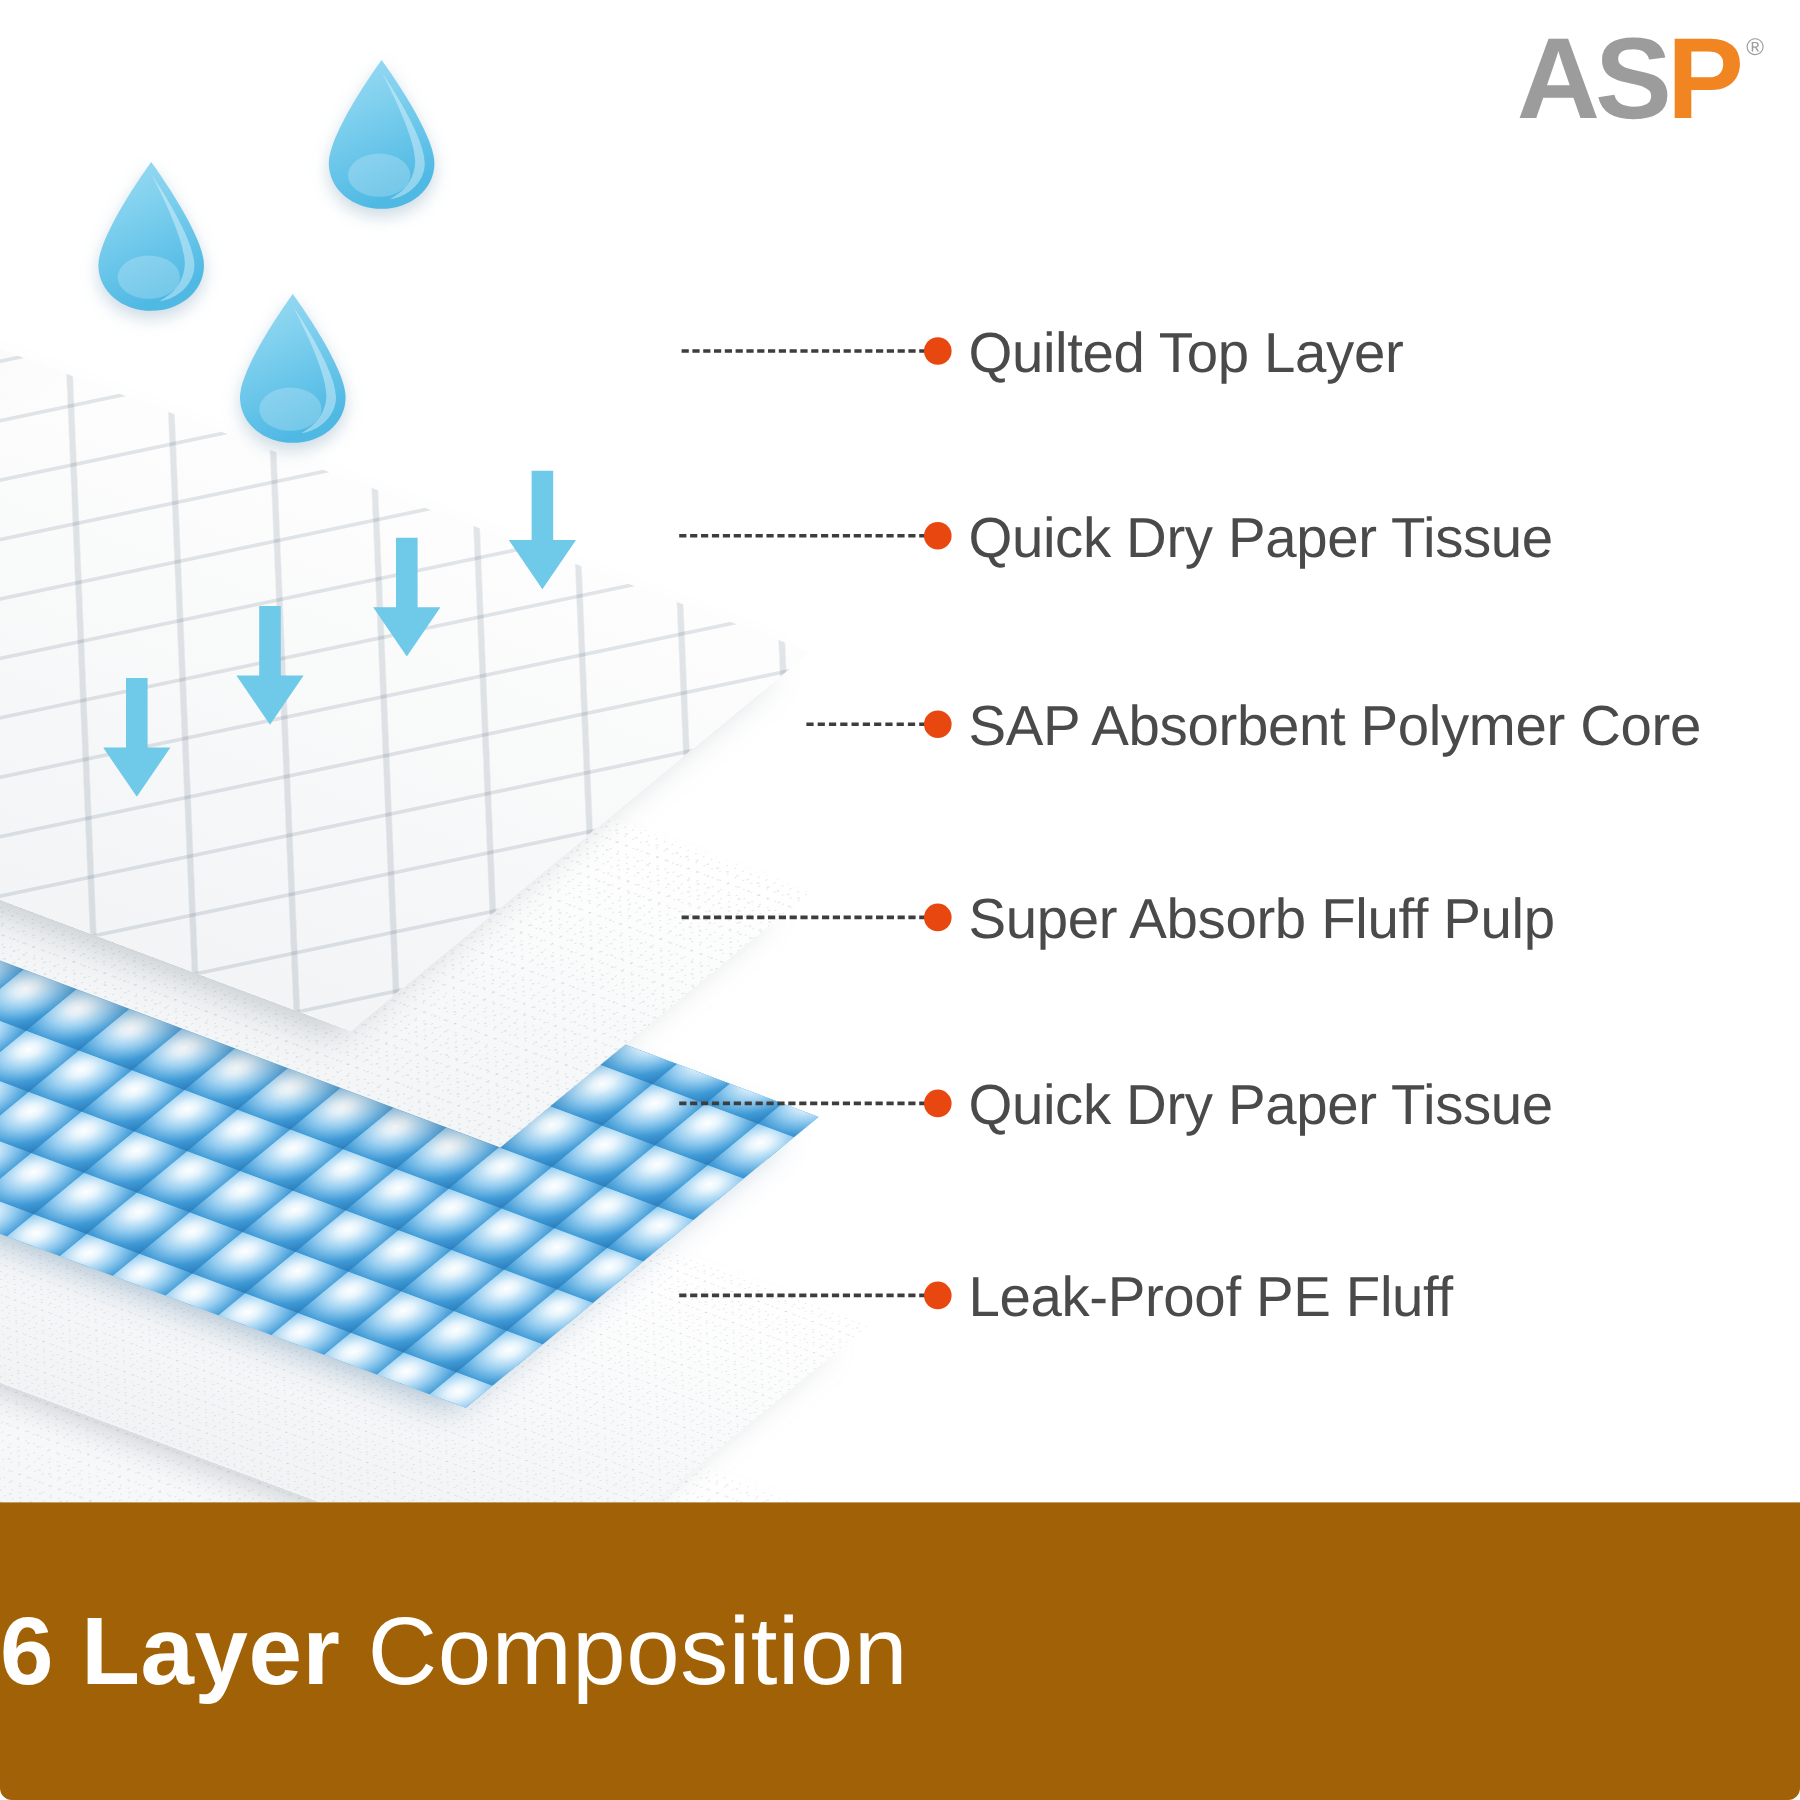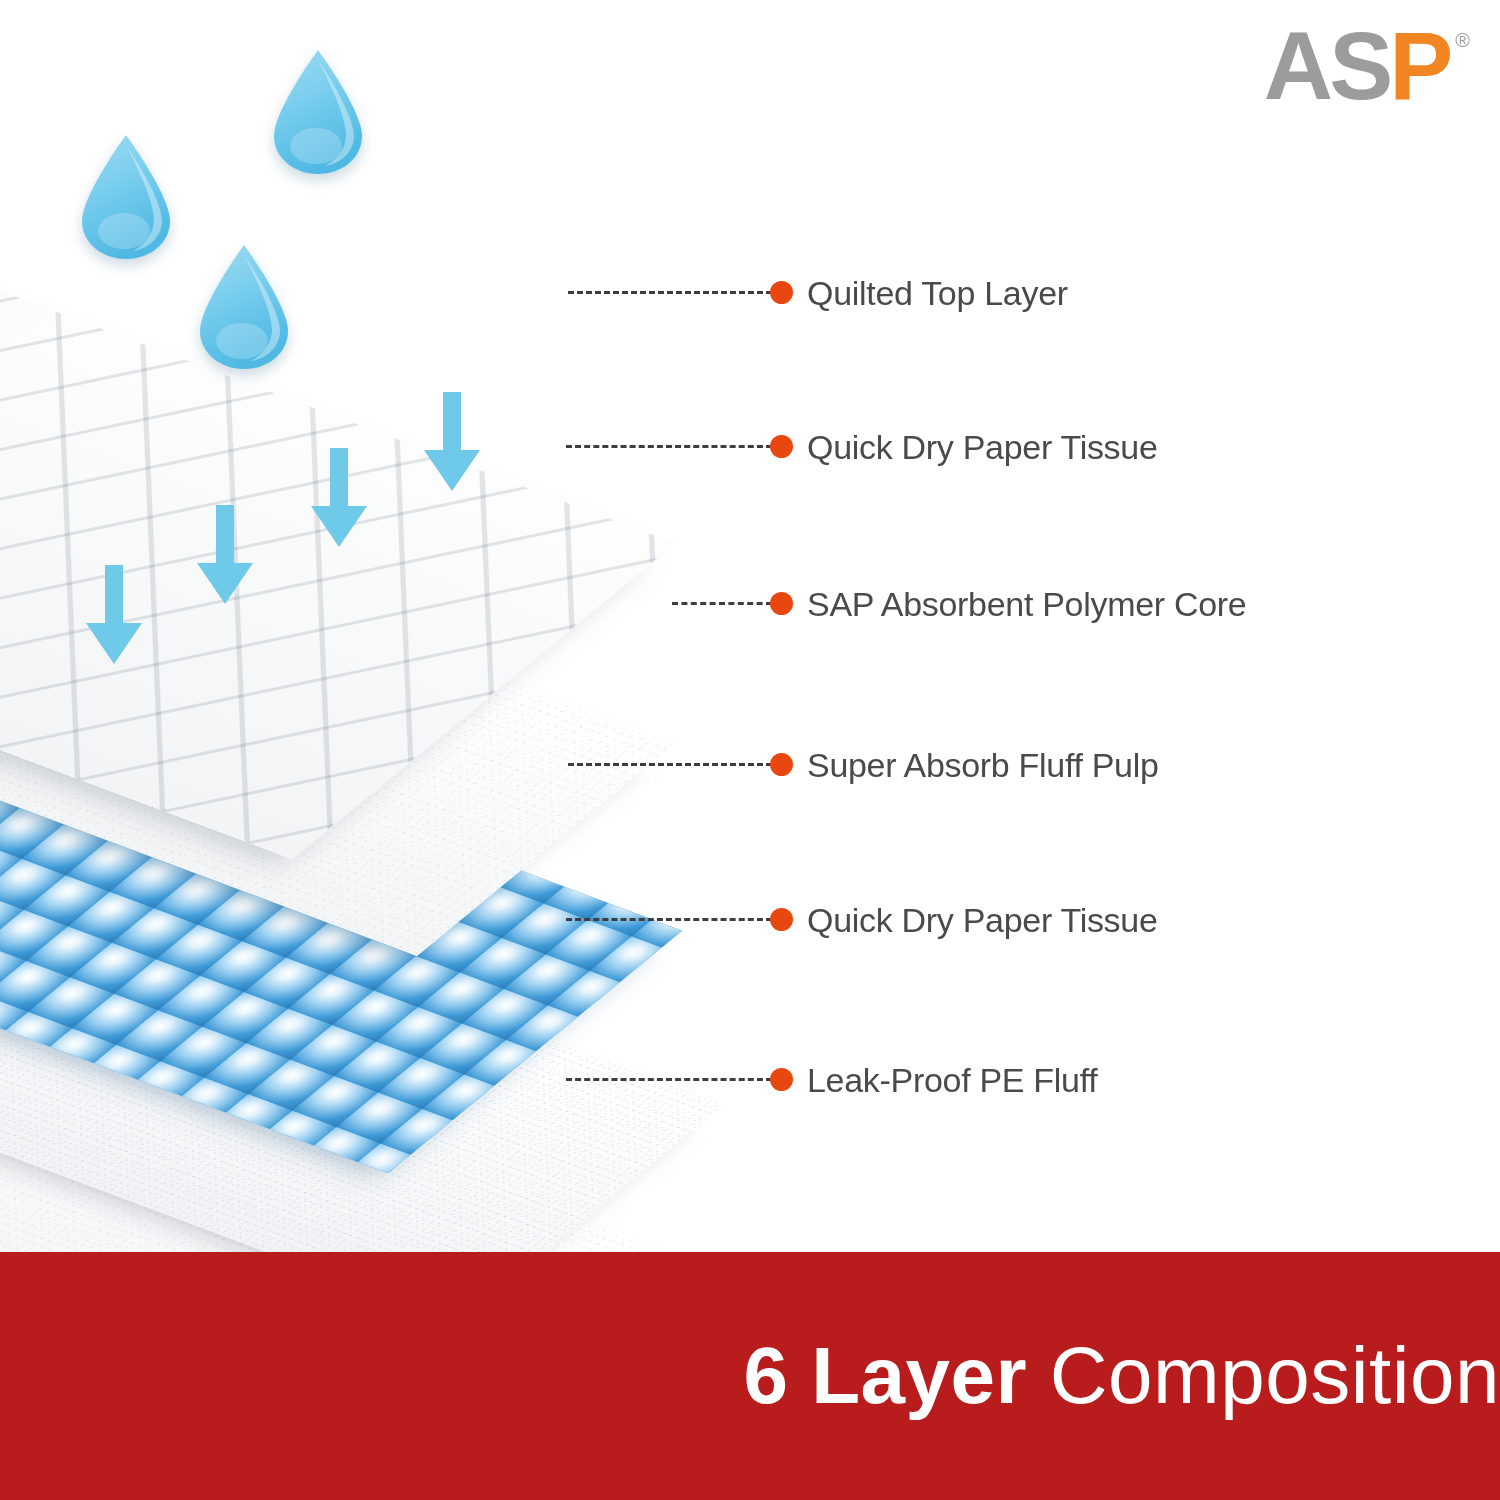--- a/index.html
+++ b/index.html
@@ -9,20 +9,21 @@
   }
   body {
     font-family: "Liberation Sans", sans-serif;
   }
   #stage {
     position: relative;
     width: 1500px;
     height: 1500px;
     background: #ffffff;
     overflow: hidden;
+    border-radius: 10px;
   }
 
   
   .logo {
     position: absolute;
     top: 18px;
     right: 30px;
     display: flex;
     align-items: flex-start;
     line-height: 1;
@@ -198,41 +199,40 @@
     width: 23px;
     height: 23px;
     border-radius: 50%;
     background: #E8470F;
     flex: 0 0 auto;
     margin-left: -2px;
   }
   .clabel {
     margin-left: 14px;
     font-family: "Liberation Sans", sans-serif;
-    font-size: 34px;
+    font-size: 47px;
     font-weight: 400;
     color: #4A4A4A;
     white-space: nowrap;
     letter-spacing: -0.3px;
     line-height: 1;
     transform: translateY(1px);
   }
 
   
   .banner {
     position: absolute;
     left: 0;
     right: 0;
     bottom: 0;
     height: 248px;
-    background: #b91c1c;
+    background: #a16207;
     display: flex;
     align-items: center;
-    justify-content: flex-end;
-    padding-left: 17px;
+    justify-content: flex-start;
   }
   .banner-text {
     font-family: "Liberation Sans", sans-serif;
     color: #ffffff;
     font-size: 80px;
     line-height: 1;
     letter-spacing: 0.5px;
     white-space: nowrap;
   }
   .banner-text .bt-strong { font-weight: bold; }

